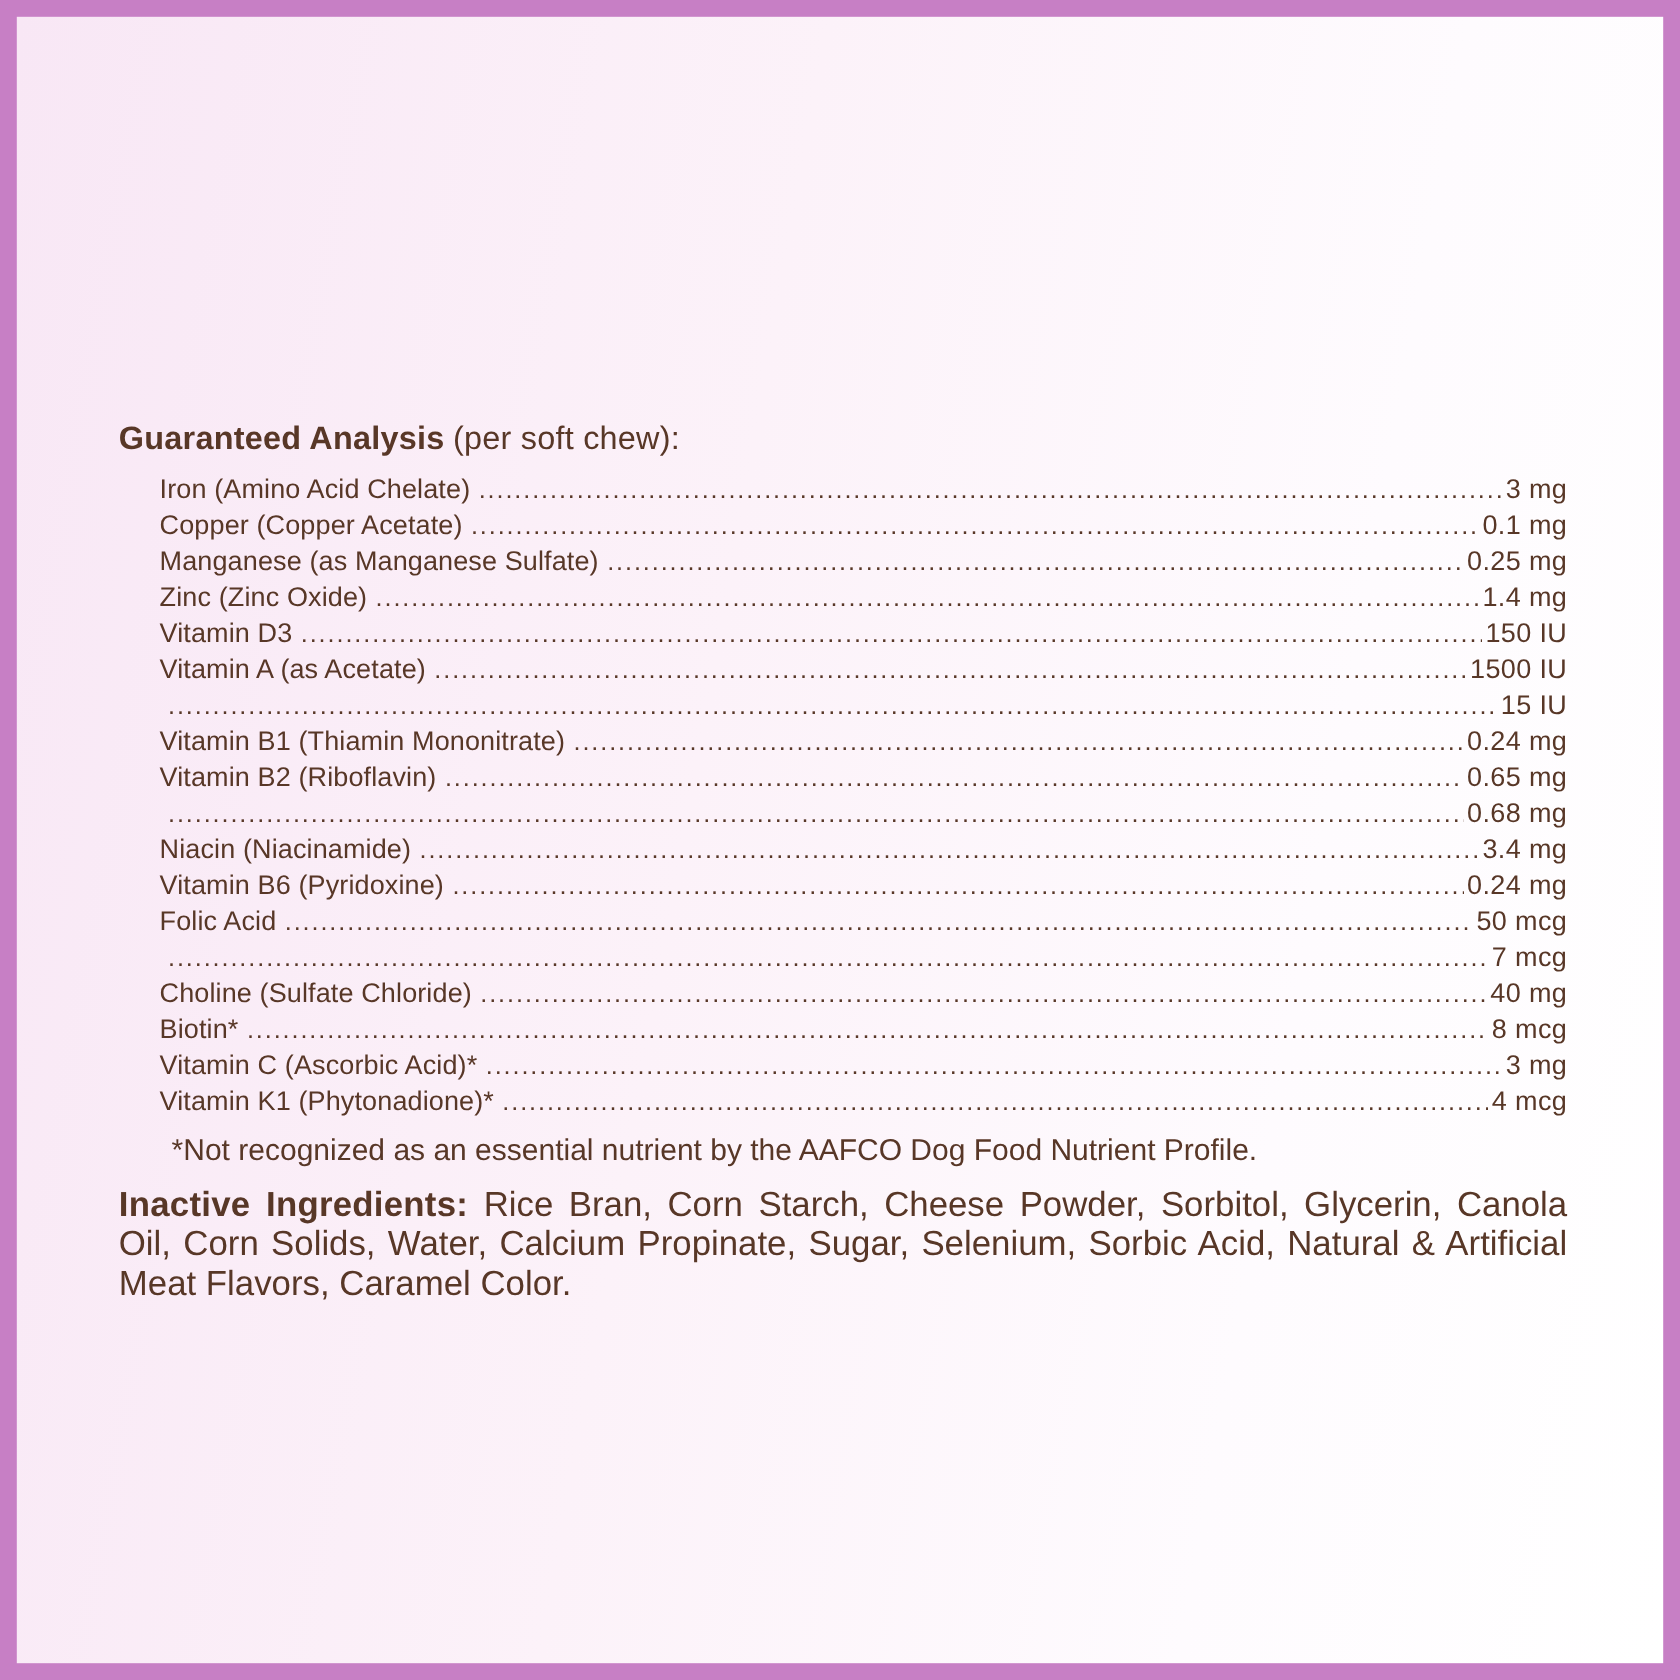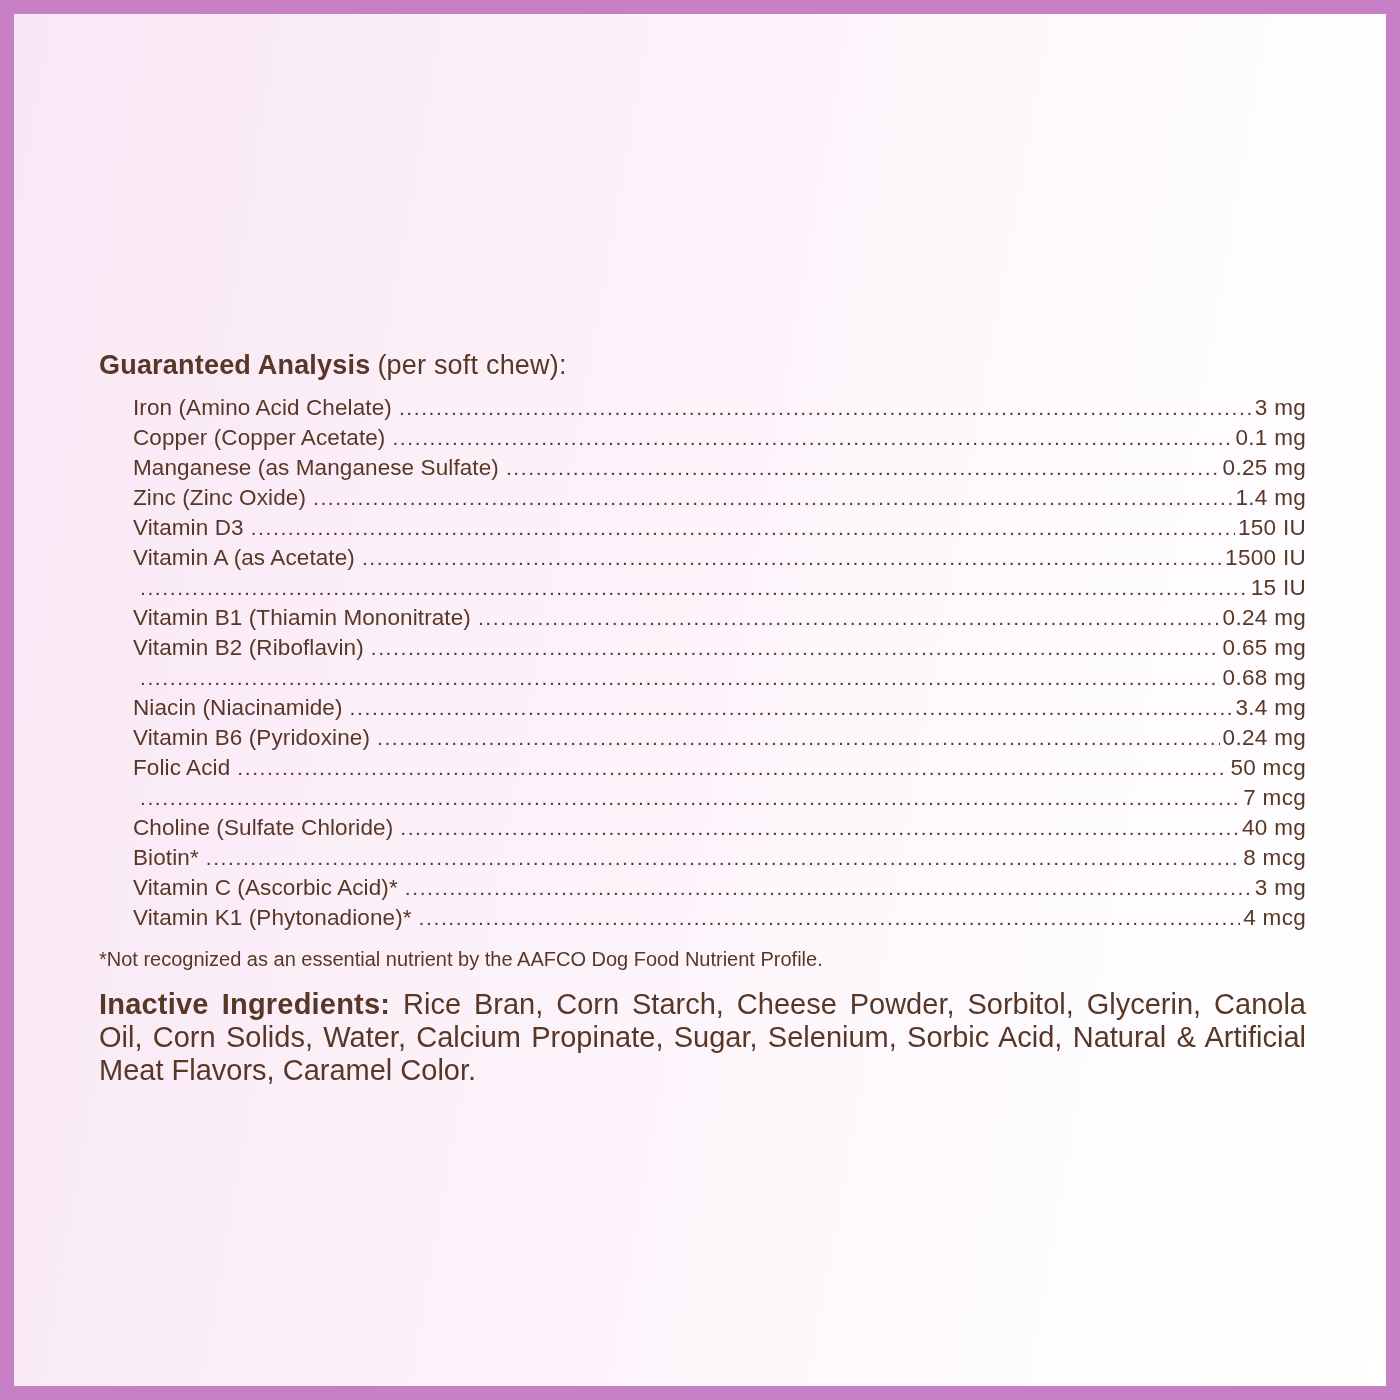--- a/index.html
+++ b/index.html
@@ -56,22 +56,23 @@
     flex:1 1 auto;
     overflow:hidden;
     white-space:nowrap;
     margin:0 3px 0 7px;
     letter-spacing:1.6px;
     font-size:21px;
   }
   .ga-row .val{flex:0 0 auto;letter-spacing:0.3px;}
   .footnote{
     margin-top:9px;
-    font-size:20px;
+    font-size:25px;
     line-height:30px;
+    margin-left:44px;
   }
   .inactive{
     margin-top:14px;
     font-size:29px;
     line-height:33px;
     text-align:justify;
   }
   .inactive .head{font-weight:700;letter-spacing:0.2px;}
 </style>
 </head>

